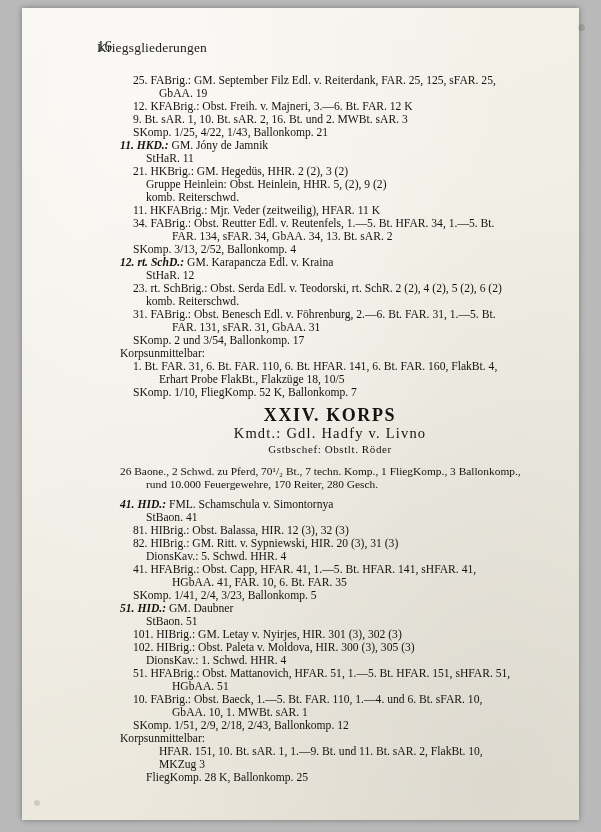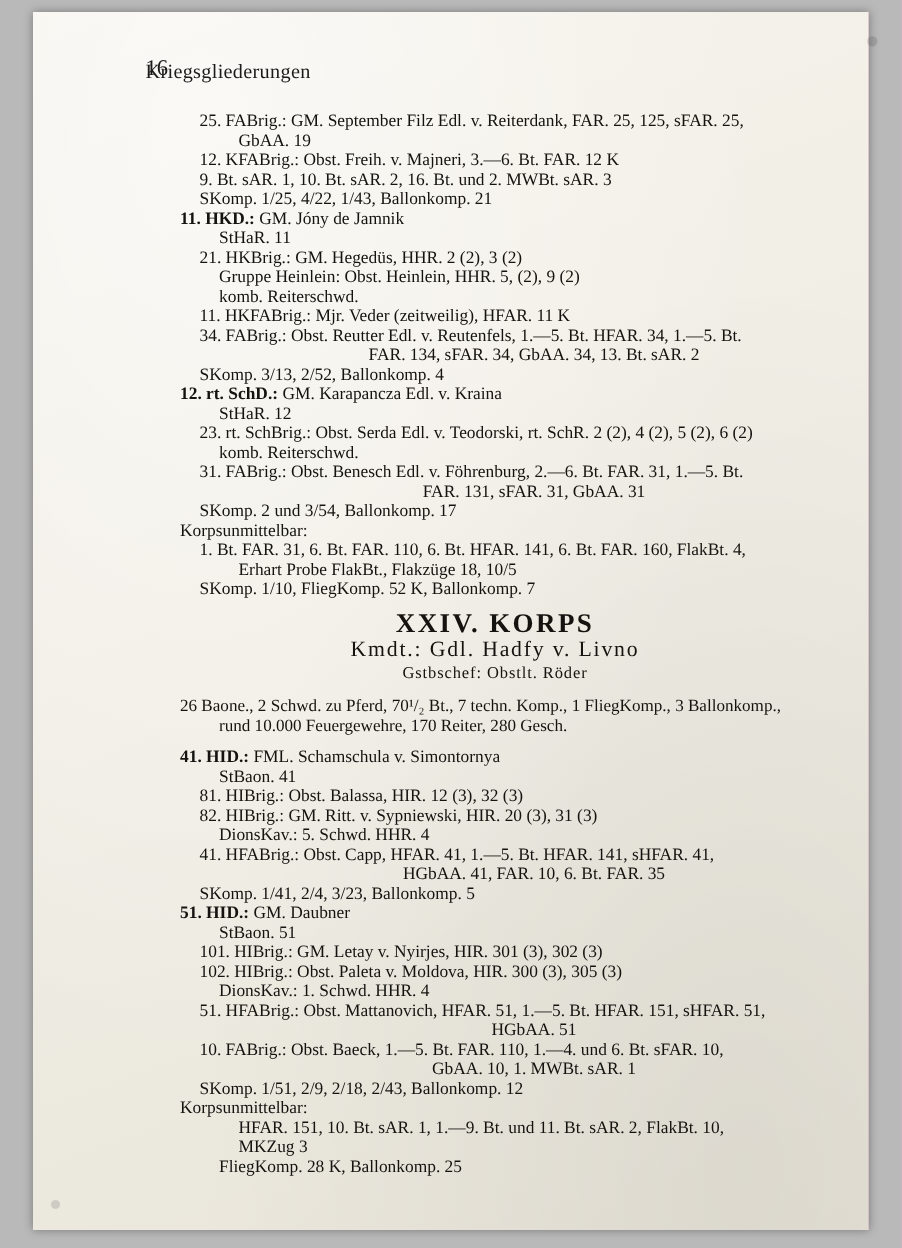--- a/index.html
+++ b/index.html
@@ -62,22 +62,22 @@
     font-size: 11.6px;
     line-height: 13.0px;
     color: #14130f;
   }
   .line { white-space: normal; }
   .i0 { padding-left: 0px; text-indent: 0px; }
   .i1 { padding-left: 13px; text-indent: -13px; }
   .i2 { padding-left: 26px; text-indent: 0px; }
   .i3 { padding-left: 26px; text-indent: -13px; }
   .i4 { padding-left: 39px; text-indent: 0px; }
-  .cont { padding-left: 52px; text-indent: 0px; text-align: center; }
-  b { font-weight: bold; }
+  .cont { padding-left: 52px; text-indent: 0px; }
+  b { font-weight: bold; font-style: italic; }
   .corps-head {
     text-align: center;
     margin-top: 10px;
   }
   .corps-title {
     font-size: 18px;
     font-weight: bold;
     letter-spacing: 1.6px;
   }
   .corps-kmdt {

